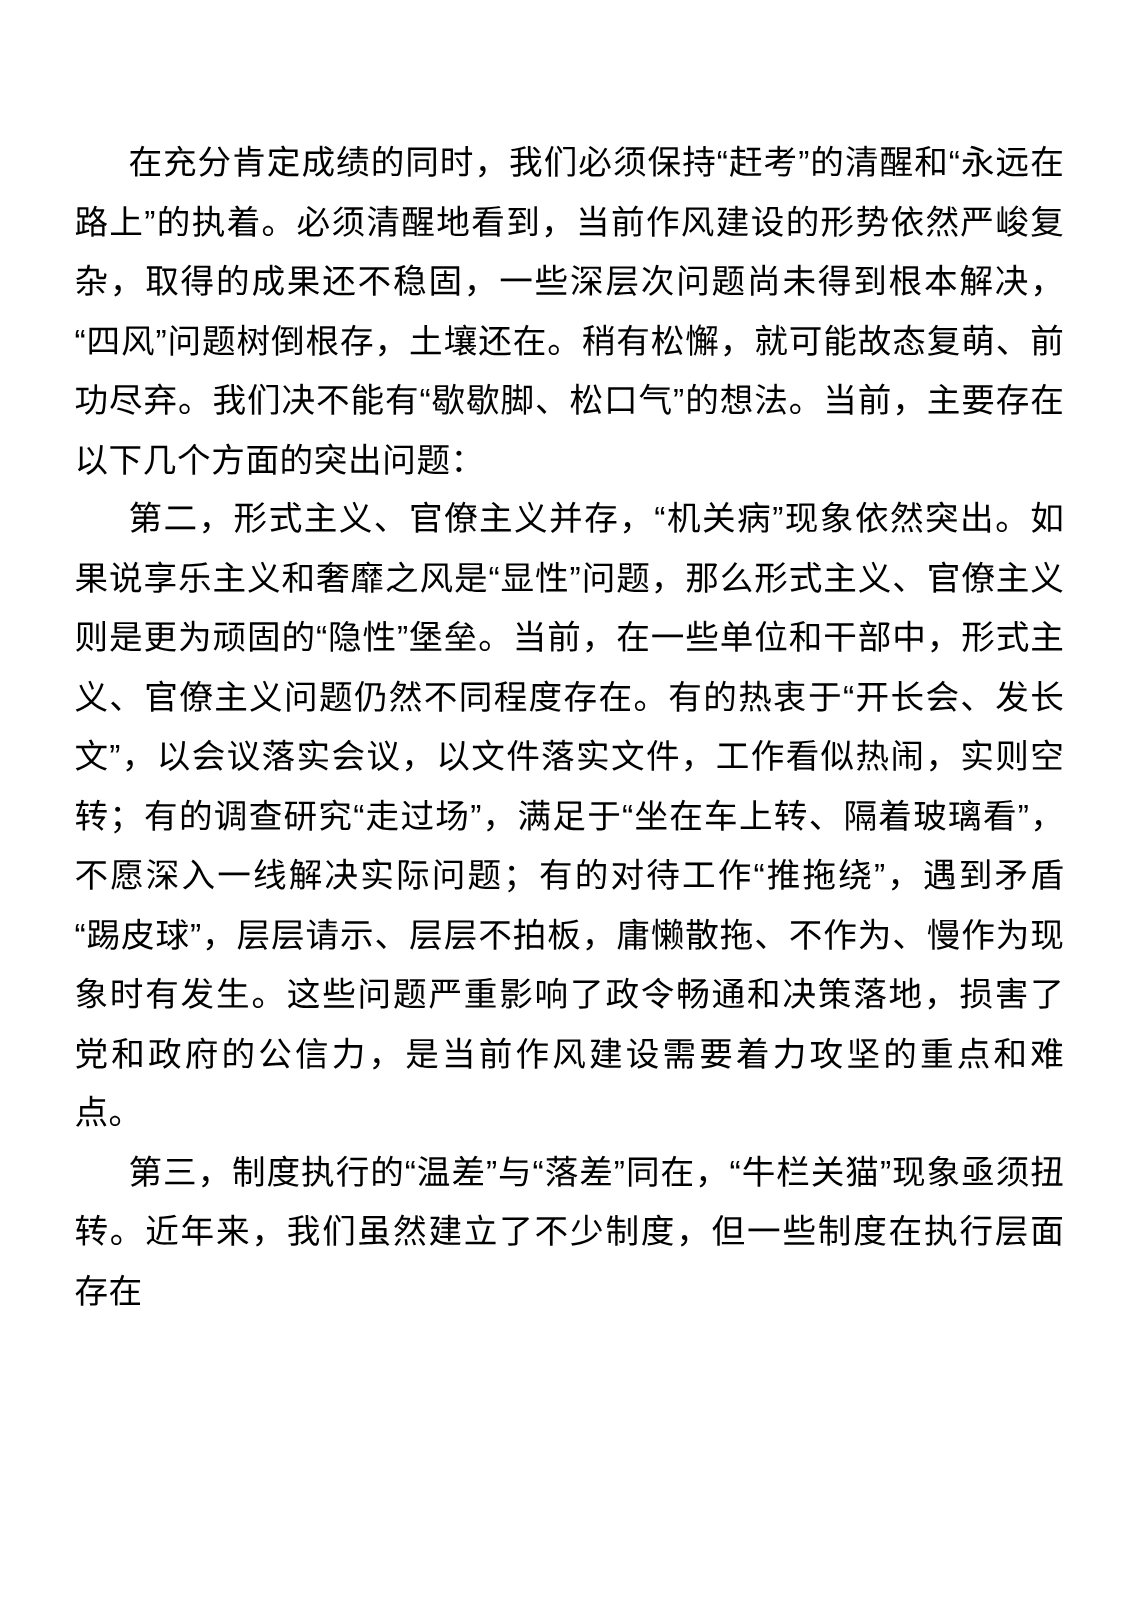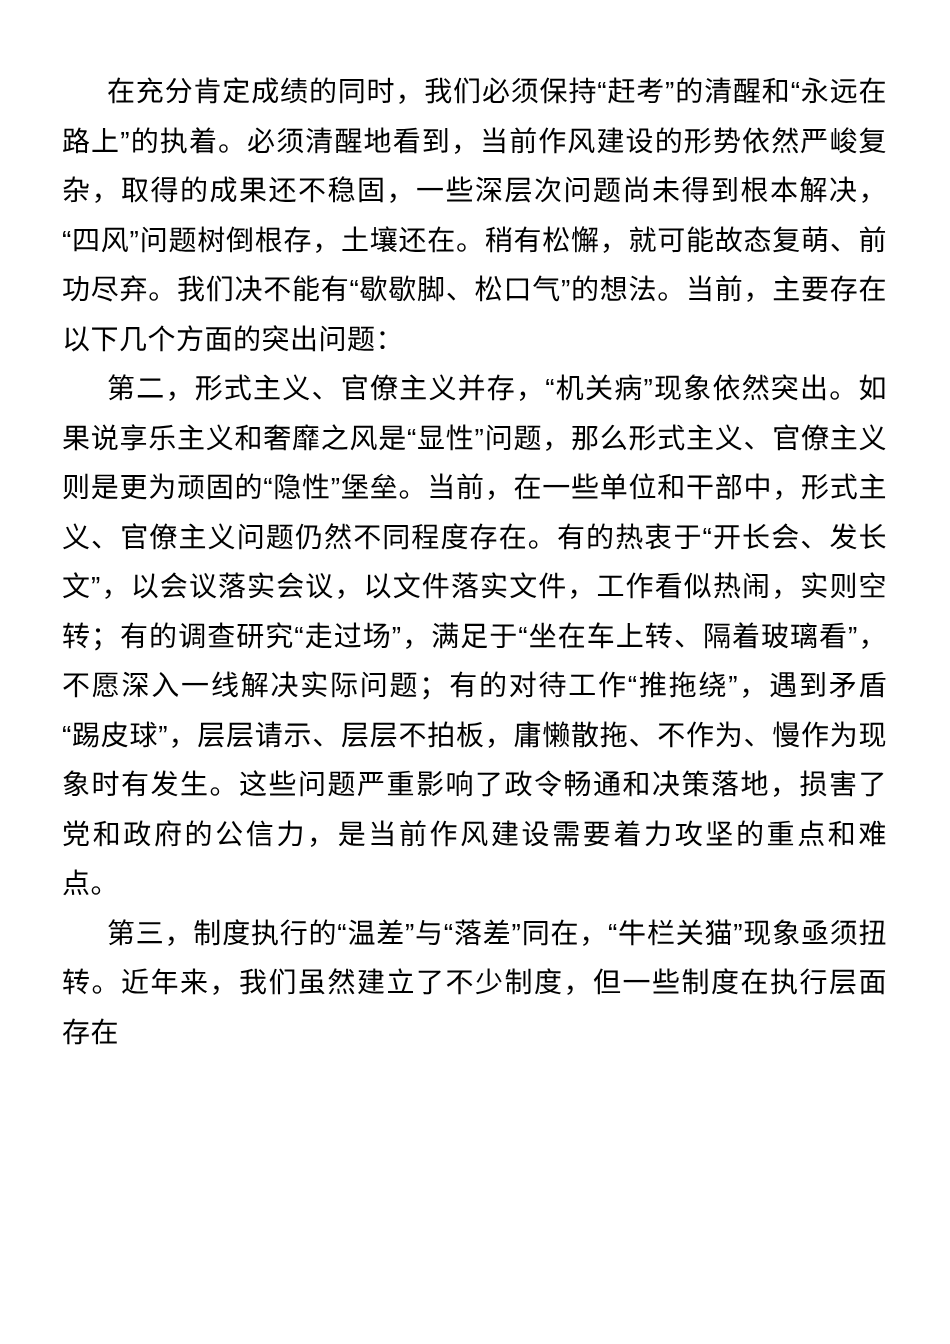--- a/index.html
+++ b/index.html
@@ -13,20 +13,21 @@
     overflow: hidden;
     font-family: "Liberation Sans", sans-serif;
   }
   .page {
     box-sizing: border-box;
     width: 950px;
     height: 1260px;
     padding: 67px 63px 0 62px;
     background: #ffffff;
     color: #000000;
+    margin-top: 44px;
   }
   .para {
     margin: 0;
     padding: 0;
     font-size: 28px;
     line-height: 49.5px;
     font-weight: 400;
     color: #000000;
     text-align: justify;
     text-justify: inter-character;

